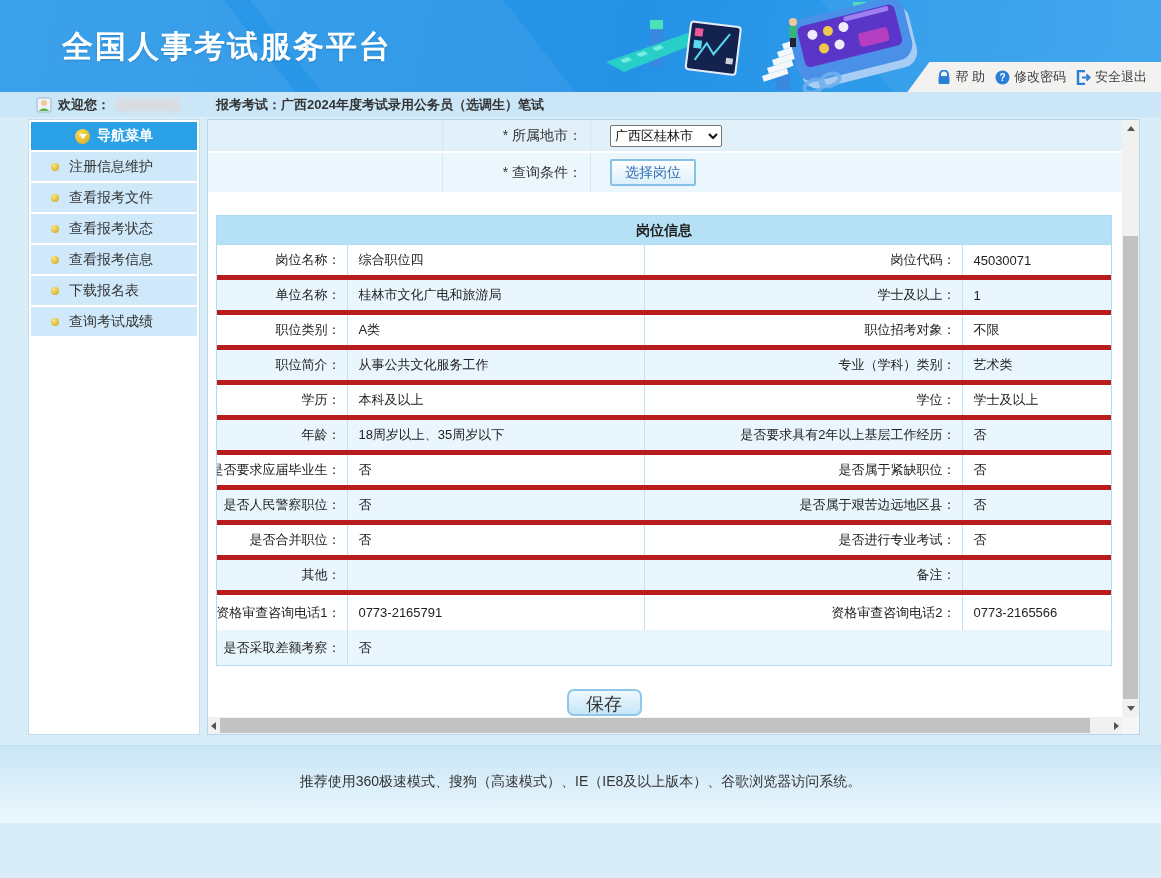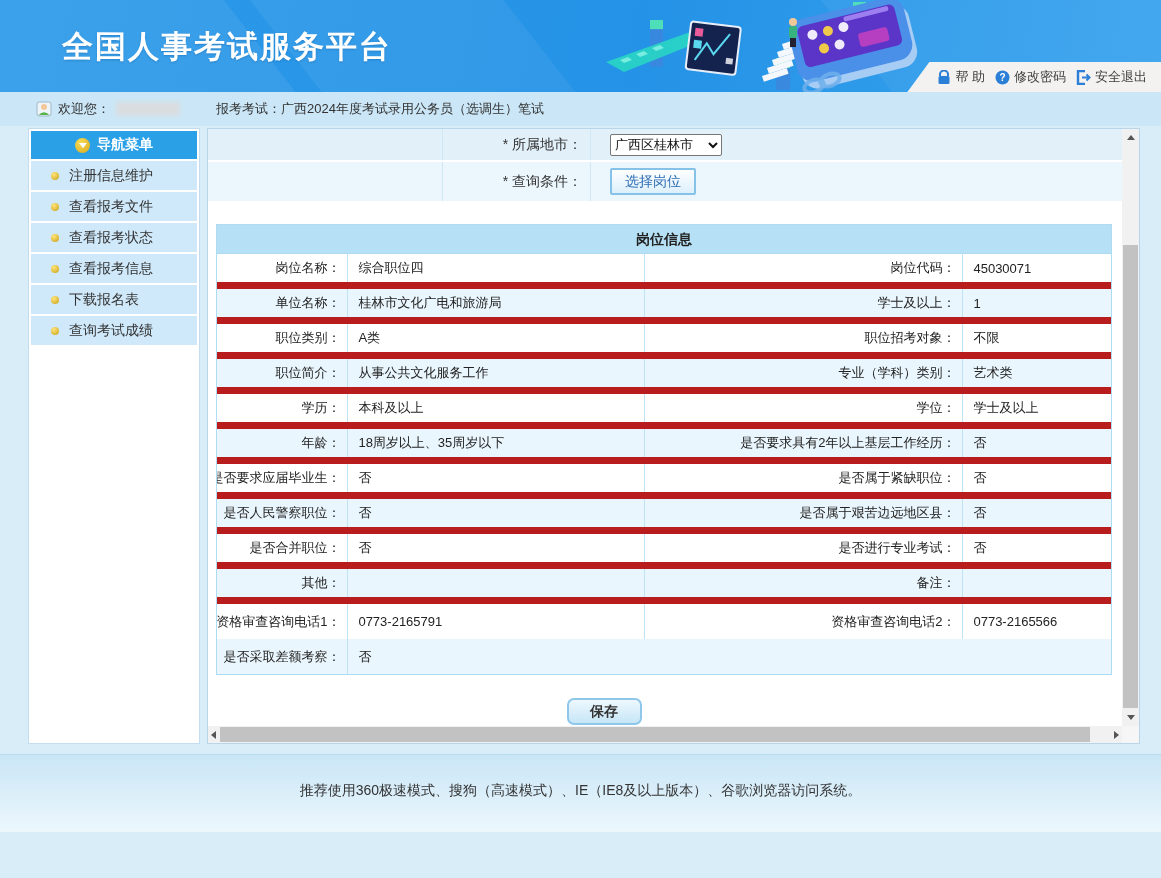--- a/index.html
+++ b/index.html
@@ -18,22 +18,22 @@
   .title { position:absolute; left:62px; top:26px; margin:0; color:#fff; font-size:31px;
     font-weight:bold; letter-spacing:2px; text-shadow:0 1px 2px rgba(0,60,120,.25); }
   .hdr-links { position:absolute; right:0; bottom:0; height:30px; padding:0 14px 0 30px;
     background:#f3f2f0; display:flex; align-items:center; gap:10px;
     clip-path:polygon(22px 0,100% 0,100% 100%,0 100%); border-top-left-radius:10px; }
   .hlink { display:flex; align-items:center; gap:4px; color:#404040; font-size:13px;
     text-decoration:none; cursor:pointer; white-space:nowrap; }
   .hlink svg { display:block; }
 
   
-  .welcome { height:34px; background:#cbe7f7; display:flex; align-items:center;
-    padding-left:36px; font-size:13px; color:#333; }
+  .welcome { height:25px; background:#cbe7f7; display:flex; align-items:center;
+    padding-left:36px; font-size:13px; color:#333;font-weight:bold; }
   .person { margin-right:6px; display:flex; }
   .redacted { width:64px; height:14px; margin:0 14px 0 6px; background:#d9dde0;
     border-radius:2px; filter:blur(2px); }
   .exam { margin-left:22px; }
 
   
   .body-wrap { display:flex; gap:7px; margin:2px 21px 0 28px; height:616px; }
 
   
   .sidebar { width:172px; background:#fff; border:1px solid #c3ddef; padding:2px; }
@@ -64,36 +64,36 @@
   .fcell.ctl { flex:1; padding-left:19px; display:flex; align-items:flex-end; }
   .city-select { width:112px; height:22px; font-size:13px; font-family:inherit;
     border:1px solid #767676; border-radius:2px; background:#fff; color:#111; }
   .btn-select { height:27px; padding:0 13px; font-size:14px; font-family:inherit;
     color:#2e6db4; border:2px solid #86c2e8; border-radius:2px; cursor:pointer;
     background:linear-gradient(#fdfeff,#ddf0fb); }
 
   .jtable { margin:21px 10px 0 8px; border:1px solid #aedcf3; }
   .jt-title { height:29px; line-height:29px; text-align:center; background:#b5e0f5;
     font-size:14px; font-weight:bold; color:#222; border-bottom:1px solid #aedcf3; }
-  .trow { display:flex; height:35px; border-bottom:7px solid #b91c1c; background:#fff; }
+  .trow { display:flex; height:35px; border-bottom:5px solid #b91c1c; background:#fff; }
   .trow:last-child { border-bottom:none; }
   .trow.alt { background:#eaf6fd; }
   .trow .c { display:flex; align-items:center; font-size:13px; color:#222;
     border-right:1px solid #bfe2f5; overflow:hidden; white-space:nowrap; }
   .trow .c:last-child { border-right:none; }
   .c.l1 { width:14.7%; justify-content:flex-end; padding-right:7px; }
   .c.v1 { width:33.2%; padding-left:10px; }
   .c.l2 { width:35.6%; justify-content:flex-end; padding-right:7px; }
   .c.v2 { width:16.5%; padding-left:10px; }
   .c.vspan { flex:1; padding-left:10px; }
 
   .save-wrap { margin-top:23px; text-align:center; }
-  .btn-save { position:relative; left:-61px; width:75px; height:27px; font-size:14px;
+  .btn-save { position:relative; left:-61px; width:75px; height:27px; font-size:18px;
     font-family:inherit; color:#333; border:2px solid #8ec7ea; border-radius:7px;
-    cursor:pointer; background:linear-gradient(#eef8fe,#c6e6f7);font-weight:bold; }
+    cursor:pointer; background:linear-gradient(#eef8fe,#c6e6f7); }
 
   
   .vscroll { position:absolute; top:0; right:0; bottom:17px; width:17px; background:#f1f1f1; }
   .hscroll { position:absolute; left:0; right:17px; bottom:0; height:17px; background:#f1f1f1; }
   .corner  { position:absolute; right:0; bottom:0; width:17px; height:17px; background:#f6f6f6; }
   .vthumb { position:absolute; left:1px; right:1px; top:116px; height:463px; background:#c2c2c2; }
   .hthumb { position:absolute; top:1px; bottom:1px; left:12px; width:calc(100% - 44px); background:#c2c2c2; }
   .arr { position:absolute; width:0; height:0; }
   .arr.up   { top:6px;  left:4.5px; border-left:4px solid transparent; border-right:4px solid transparent; border-bottom:5px solid #555; }
   .arr.down { bottom:6px; left:4.5px; border-left:4px solid transparent; border-right:4px solid transparent; border-top:5px solid #555; }

